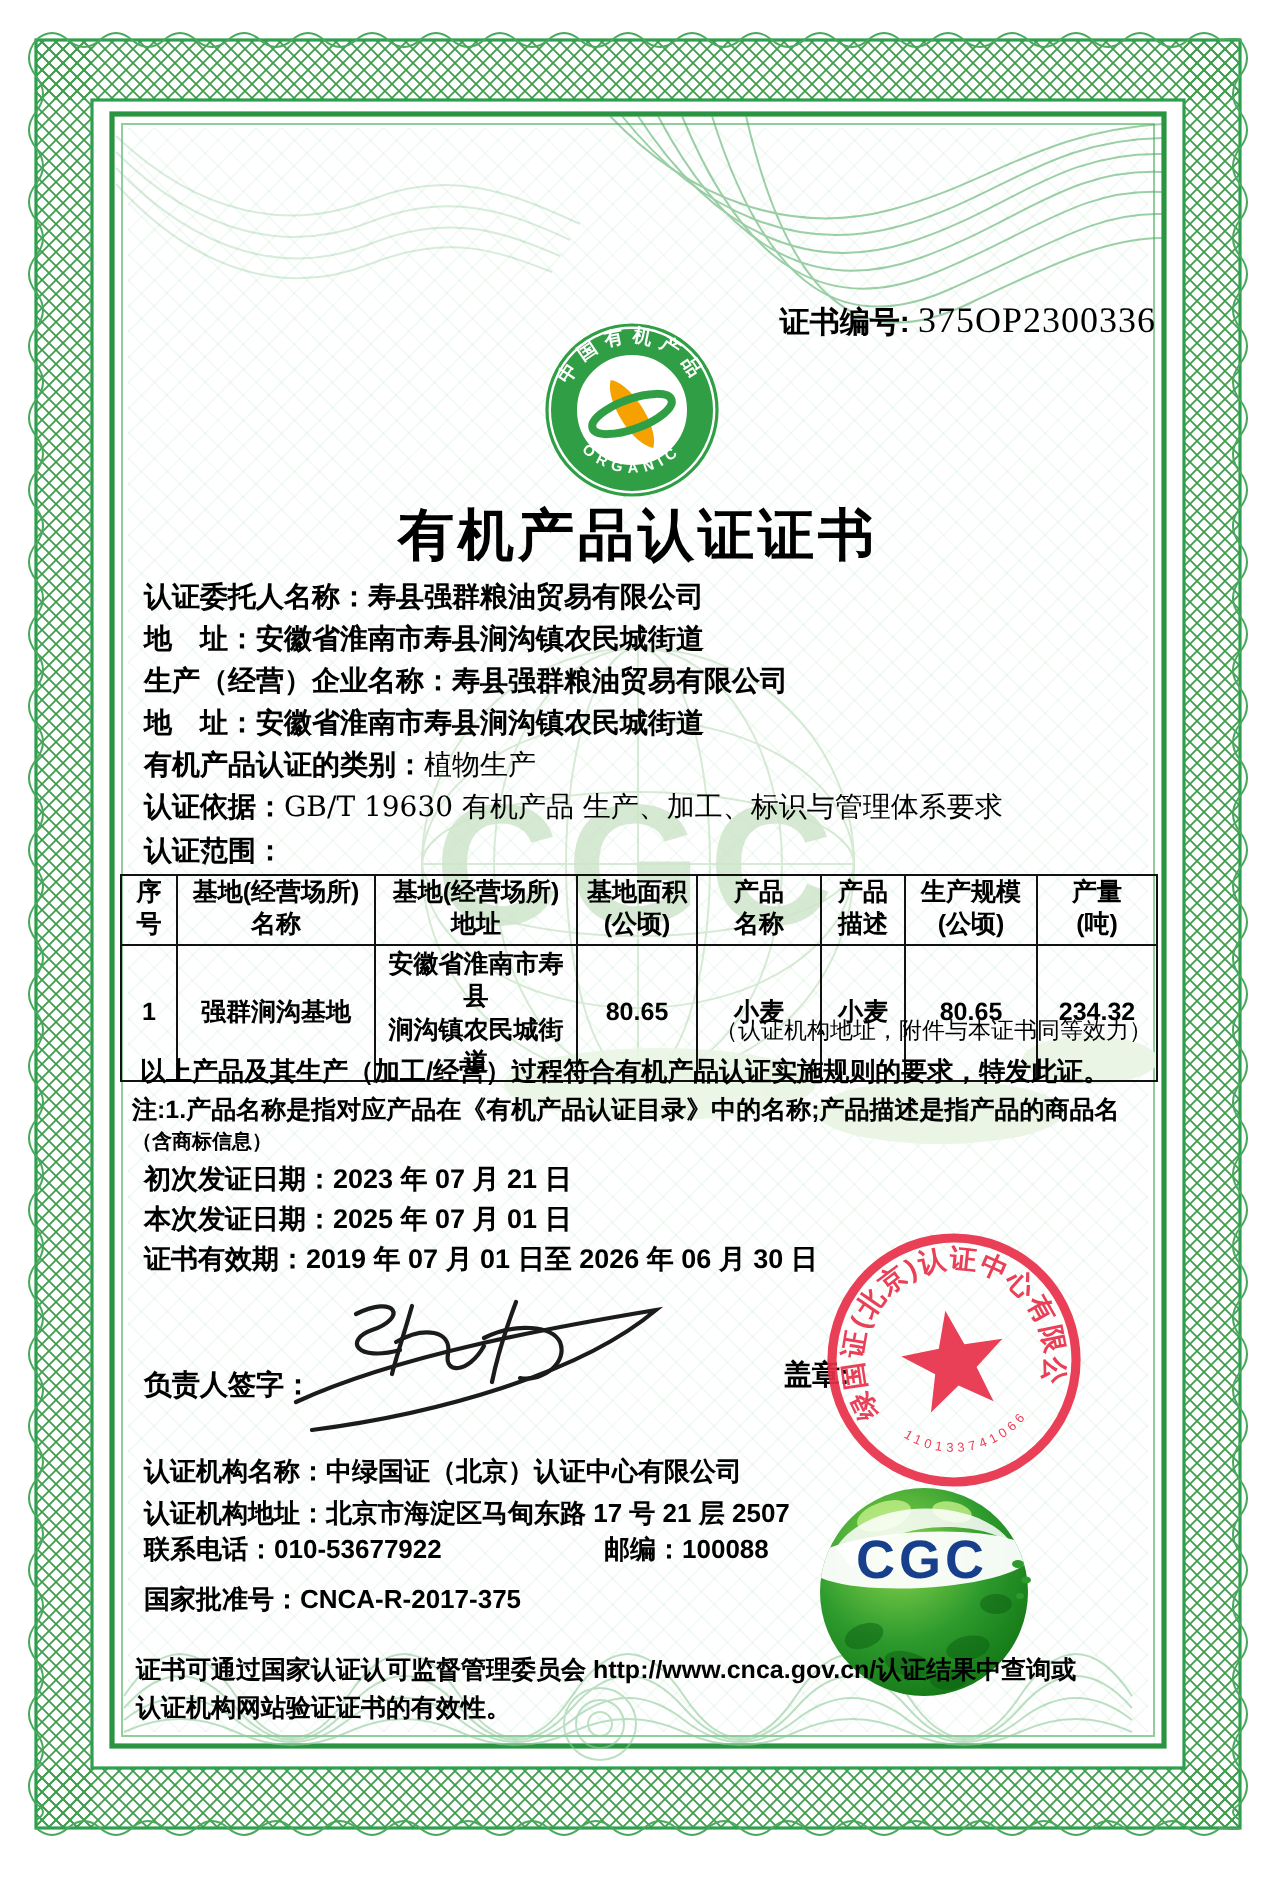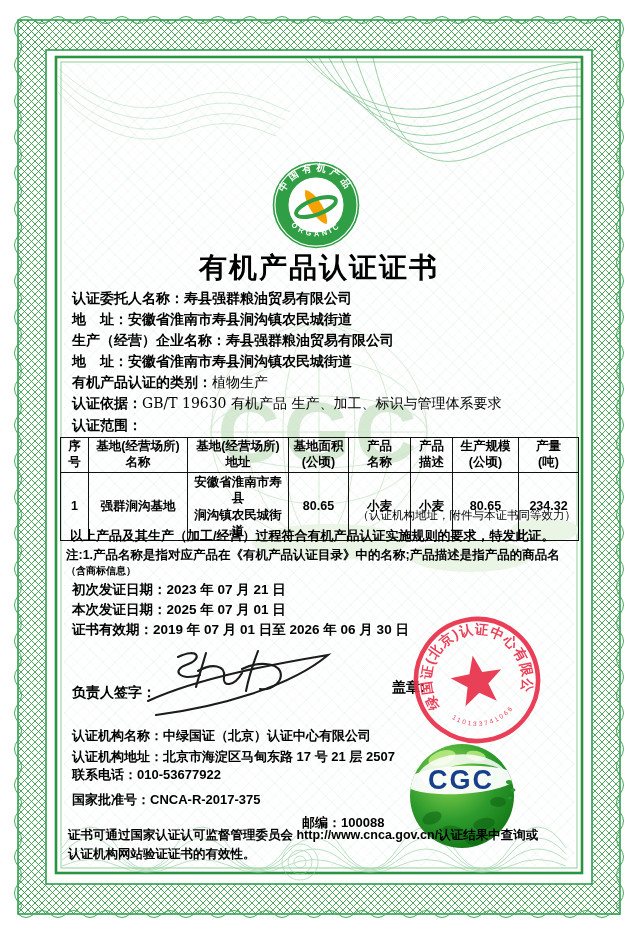--- a/index.html
+++ b/index.html
@@ -26,21 +26,21 @@
   table.scope td{font-size:12.5px;font-weight:600;height:36px;line-height:1.3;}
   td.num{font-weight:normal;font-family:"Liberation Sans",sans-serif;}
   .attach-note{top:508px;right:62px;font-size:11.5px;font-family:"DejaVu Serif",serif;}
   .para{left:70px;top:527px;font-size:13px;font-weight:bold;white-space:nowrap;}
   .note1{left:66px;top:547px;font-size:12.5px;font-weight:bold;white-space:nowrap;}
   .note2{left:66px;top:564px;font-size:10px;font-weight:bold;}
   .dateline{left:72px;font-size:13.5px;font-weight:bold;white-space:nowrap;}
   .sig-label{left:72px;top:684px;font-size:14px;font-weight:bold;}
   .stamp-label{left:362px;top:679px;font-size:14px;font-weight:bold;margin-left:30px;}
   .agency{left:72px;font-size:13px;font-weight:bold;white-space:nowrap;}
-  .postcode{left:302px;top:766px;font-size:13px;font-weight:bold;margin-top:48px;}
+  .postcode{left:302px;top:766px;font-size:13px;font-weight:bold;}
   .footer-line{left:68px;font-size:12.5px;font-weight:bold;white-space:nowrap;}
 </style>
 </head>
 <body>
 
 <div class="page">
 
   <svg class="abs" style="left:0;top:0;" width="638" height="941" viewBox="0 0 638 941">
     <defs>
       <pattern id="lat" width="7" height="7" patternUnits="userSpaceOnUse">
@@ -105,20 +105,24 @@
       <path d="M62,848 q28,-42 56,0 q28,42 56,0 q28,-42 56,0 q28,42 56,0 q28,-42 56,0 q28,42 56,0 q28,-42 56,0 q28,42 56,0 q28,-42 56,0"></path>
       <path d="M62,854 q28,-32 56,0 q28,32 56,0 q28,-32 56,0 q28,32 56,0 q28,-32 56,0 q28,32 56,0 q28,-32 56,0 q28,32 56,0 q28,-32 56,0"></path>
       <path d="M62,860 q28,-22 56,0 q28,22 56,0 q28,-22 56,0 q28,22 56,0 q28,-22 56,0 q28,22 56,0 q28,-22 56,0 q28,22 56,0 q28,-22 56,0"></path>
       <path d="M62,866 q28,-13 56,0 q28,13 56,0 q28,-13 56,0 q28,13 56,0 q28,-13 56,0 q28,13 56,0 q28,-13 56,0 q28,13 56,0 q28,-13 56,0"></path>
       <circle cx="300" cy="862" r="18"></circle>
       <circle cx="300" cy="862" r="12"></circle>
       <circle cx="300" cy="862" r="6"></circle>
     </g>
   </svg>
 
+  <div class="abs cert-no">
+    <span>证书编号:</span>
+    <span class="num">375OP2300336</span>
+  </div>
 
   <svg class="abs" style="left:272px;top:161px;" width="88" height="88" viewBox="0 0 88 88">
     <circle cx="44" cy="44" r="42.5" fill="#fff" stroke="#2f9e44" stroke-width="1.6"></circle>
     <circle cx="44" cy="44" r="34" fill="none" stroke="#2f9e44" stroke-width="13"></circle>
     <circle cx="44" cy="44" r="27" fill="#fff"></circle>
     <g transform="rotate(-32 44 46)">
       <path d="M44,26 C52,33 52,59 44,66 C36,59 36,33 44,26" fill="#f5a200"></path>
     </g>
     <ellipse cx="44" cy="46" rx="21" ry="7.5" fill="none" stroke="#2f9e44" stroke-width="4" transform="rotate(-20 44 46)"></ellipse>
     <defs>

